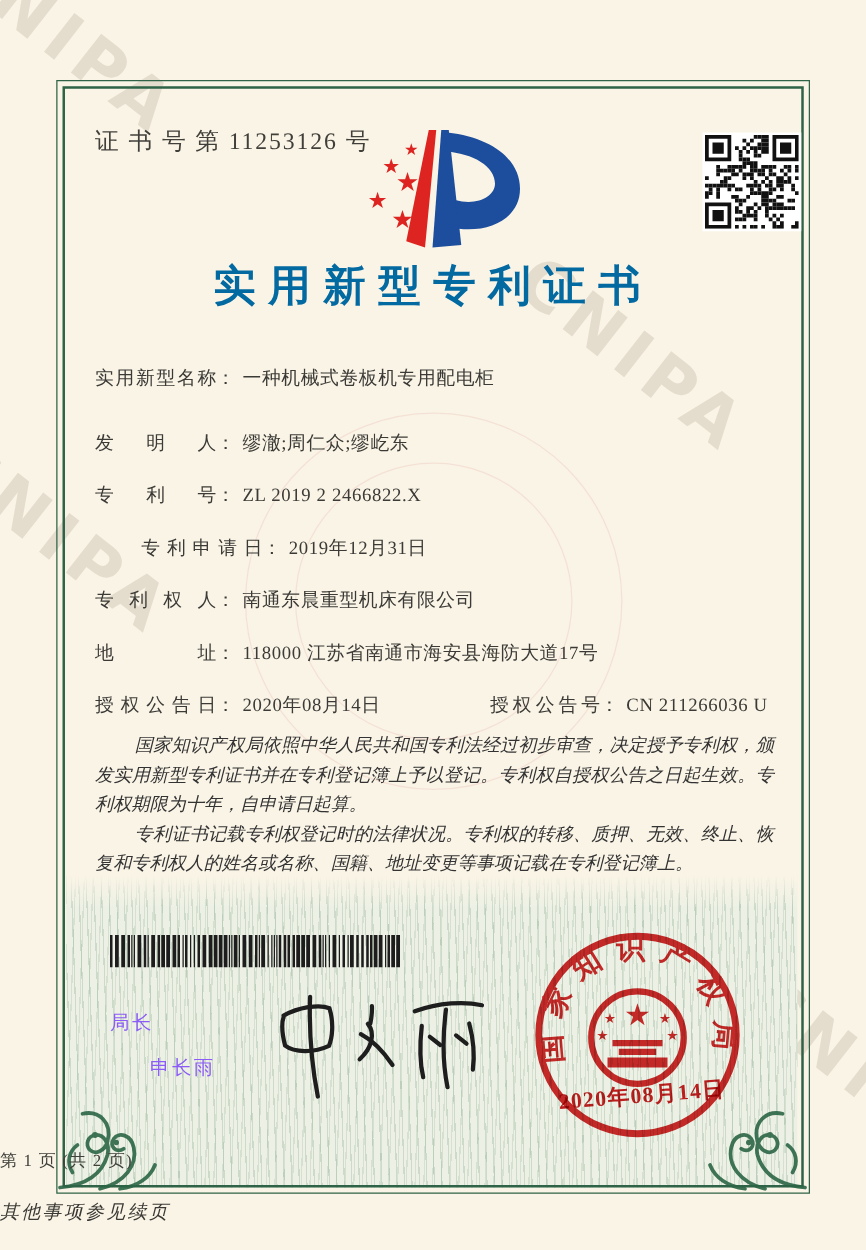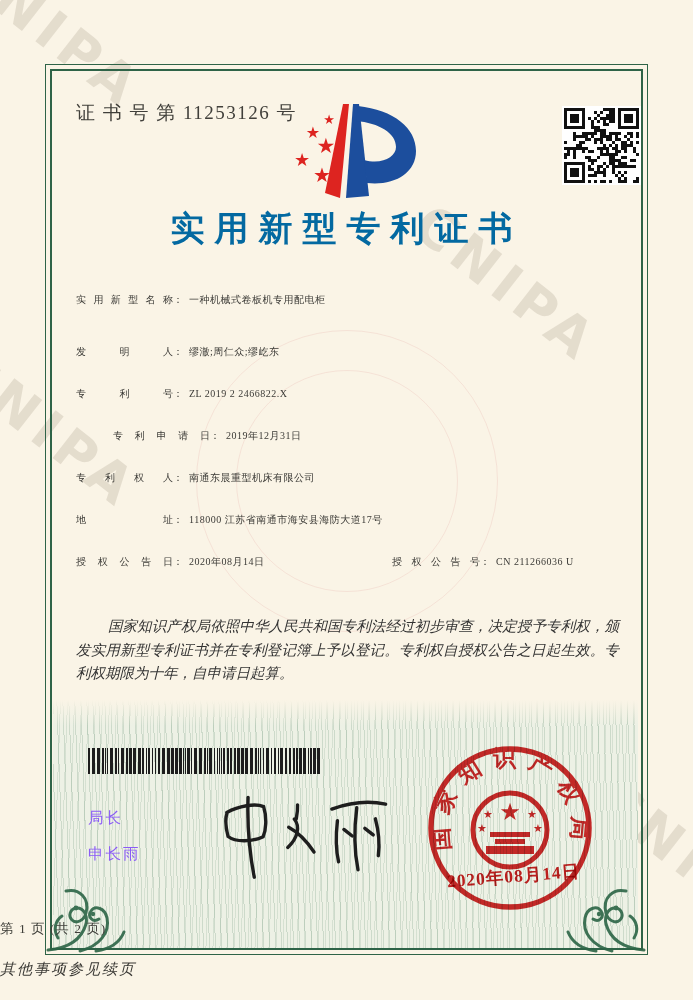--- a/index.html
+++ b/index.html
@@ -34,28 +34,28 @@
   }
   .wavy-fade{
     left:53px;top:700px;width:585px;height:26px;
     background:linear-gradient(180deg,#faf4e6 0%,rgba(250,244,230,0) 100%);
   }
   .cert-no{left:76px;top:100px;font-size:19px;letter-spacing:1.5px;color:#403f3a;}
   .title{
     left:0;top:206px;width:693px;text-align:center;
     font-size:34px;font-weight:bold;letter-spacing:10px;color:#0369a1;
   }
-  .row{position:absolute;left:76px;font-size:10px;white-space:nowrap;color:#3b3a36;}
+  .row{position:absolute;left:76px;font-size:15px;white-space:nowrap;color:#3b3a36;}
   .row .lbl{display:inline-block;width:97px;text-align:justify;text-align-last:justify;vertical-align:bottom;}
   .row .colon{display:inline-block;}
   .row .val{display:inline-block;margin-left:6px;letter-spacing:0.5px;}
   .paras{
     left:76px;top:586px;width:543px;
     font-size:14.5px;line-height:23.5px;text-align:justify;
-    font-style:italic;color:#333;margin-top:29px;
+    font-style:italic;color:#333;
   }
   .paras p{margin:0;text-indent:2.2em;}
   .officials{left:88px;font-size:15.5px;letter-spacing:2px;color:#8b5cf6;}
   .page-ind{left:0;top:920px;width:693px;font-size:13.5px;letter-spacing:1px;color:#40403b;}
   .footer-note{left:0;top:960px;width:693px;text-align:left;font-size:15px;font-style:italic;color:#3a3935;letter-spacing:2px;}
   .seal-wrap{left:424px;top:742px;width:172px;height:172px;mix-blend-mode:multiply;opacity:0.95;}
   .seal-date{
     left:416px;top:864px;width:195px;text-align:center;
     color:#c92020;font-weight:bold;font-size:17.5px;letter-spacing:1px;
     transform:rotate(-4.5deg);mix-blend-mode:multiply;
@@ -352,20 +352,21 @@
 </div>
 <div class="row" style="top:555px;">
   <span class="lbl">授权公告日</span><span class="colon">：</span><span class="val">2020年08月14日</span>
 </div>
 <div class="row" style="top:555px;left:365px;margin-left:27px;">
   <span class="lbl" style="width:88px;">授权公告号</span><span class="colon">：</span><span class="val">CN 211266036 U</span>
 </div>
 
 <div class="abs paras">
   <p>国家知识产权局依照中华人民共和国专利法经过初步审查，决定授予专利权，颁发实用新型专利证书并在专利登记簿上予以登记。专利权自授权公告之日起生效。专利权期限为十年，自申请日起算。</p>
+  <p>专利证书记载专利权登记时的法律状况。专利权的转移、质押、无效、终止、恢复和专利权人的姓名或名称、国籍、地址变更等事项记载在专利登记簿上。</p>
 </div>
 
 <div class="abs barcode"><svg width="238" height="26" viewBox="0 0 238 26">
       <rect x="0" y="0" width="2" height="26" fill="#1d1d1d"></rect>
       <rect x="4" y="0" width="3" height="26" fill="#1d1d1d"></rect>
       <rect x="9" y="0" width="3" height="26" fill="#1d1d1d"></rect>
       <rect x="14" y="0" width="2" height="26" fill="#1d1d1d"></rect>
       <rect x="17" y="0" width="1" height="26" fill="#1d1d1d"></rect>
       <rect x="19" y="0" width="1" height="26" fill="#1d1d1d"></rect>
       <rect x="22" y="0" width="3" height="26" fill="#1d1d1d"></rect>
@@ -423,21 +424,21 @@
       <rect x="208" y="0" width="2" height="26" fill="#1d1d1d"></rect>
       <rect x="211" y="0" width="3" height="26" fill="#1d1d1d"></rect>
       <rect x="215" y="0" width="3" height="26" fill="#1d1d1d"></rect>
       <rect x="220" y="0" width="1" height="26" fill="#1d1d1d"></rect>
       <rect x="222" y="0" width="2" height="26" fill="#1d1d1d"></rect>
       <rect x="225" y="0" width="3" height="26" fill="#1d1d1d"></rect>
       <rect x="229" y="0" width="3" height="26" fill="#1d1d1d"></rect>
     </svg></div>
 
 <div class="abs officials" style="top:808px;">局长</div>
-<div class="abs officials" style="top:844px;">申长雨</div>
+<div class="abs officials" style="top:844px;padding-left:32px;">申长雨</div>
 
 <svg class="abs sig" width="205" height="102" viewBox="0 0 205 102">
   <g fill="none" stroke="#1e1e1e" stroke-width="3.4" stroke-linecap="round" transform="rotate(-3 100 50)">
     <path d="M55,12 C53,35 53,64 57,92"></path>
     <path d="M33,26 C45,20 62,18 70,22 C73,34 71,46 68,52 C56,57 40,56 33,50 C31,40 31,32 33,27"></path>
     <path d="M104,22 C104,28 103,32 102,36"></path>
     <path d="M100,36 C106,44 102,56 92,64"></path>
     <path d="M94,44 C104,50 112,60 118,70"></path>
     <path d="M138,28 C158,22 178,22 192,26"></path>
     <path d="M163,28 C159,50 158,70 161,90"></path>

